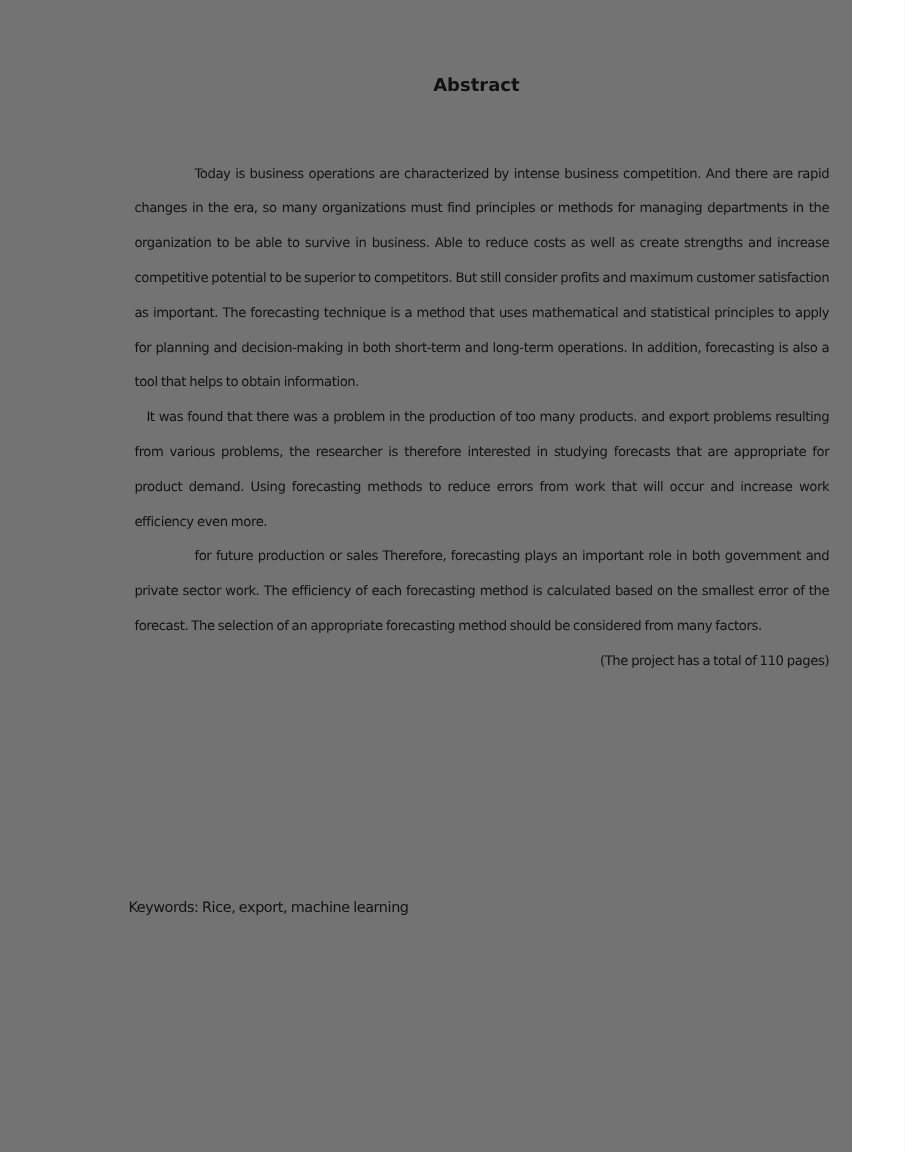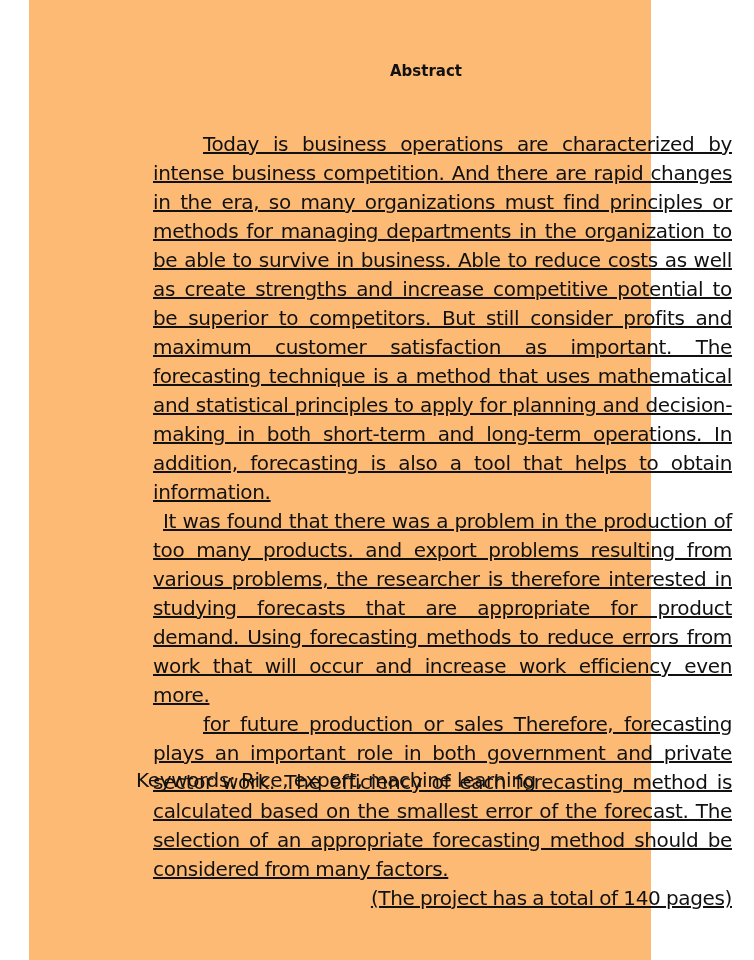--- a/index.html
+++ b/index.html
@@ -1,36 +1,36 @@
 <!DOCTYPE html>
 <html><head>
 <meta charset="utf-8">
 <style>
   html, body { margin: 0; padding: 0; background: #ffffff; }
   body { width: 754px; height: 960px; position: relative; overflow: hidden;
          font-family: "DejaVu Sans", sans-serif; color: #111111; }
-  .page { position: absolute; left: 0; top: 0; width: 622px; height: 960px; background: #fdba74; margin-left: 29px; }
+  .page { position: absolute; left: 0; top: 0; width: 710px; height: 960px; background: #737373; }
   .title { position: absolute; top: 60px; left: 0; width: 794px; text-align: center;
            font-weight: bold; font-size: 15px; line-height: 22px; }
-  .body { position: absolute; left: 124px; top: 130px; width: 579px;
-          font-size: 20px; line-height: 29px; letter-spacing: -0.35px; word-spacing: -0.5px; text-decoration: underline; }
+  .body { position: absolute; left: 112px; top: 130px; width: 579px;
+          font-size: 11px; line-height: 29px; letter-spacing: -0.35px; word-spacing: -0.5px; }
   .para { margin: 0; text-align: justify; text-align-last: left; }
   .indent { text-indent: 50px; }
   .indent-small { text-indent: 10px; }
   .pages { text-align: right; margin: 0; }
-  .keywords { position: absolute; left: 107px; top: 766px; font-size: 20px; line-height: 29px;
+  .keywords { position: absolute; left: 107px; top: 742px; font-size: 12px; line-height: 29px;
               letter-spacing: -0.35px; word-spacing: -0.5px; }
 </style>
 </head>
 <body>
 
 <div class="page">
   <div class="title">Abstract</div>
 
   <div class="body">
     <p class="para indent">Today is business operations are characterized by intense business competition. And there are rapid changes in the era, so many organizations must find principles or methods for managing departments in the organization to be able to survive in business. Able to reduce costs as well as create strengths and increase competitive potential to be superior to competitors. But still consider profits and maximum customer satisfaction as important. The forecasting technique is a method that uses mathematical and statistical principles to apply for planning and decision-making in both short-term and long-term operations. In addition, forecasting is also a tool that helps to obtain information.</p>
     <p class="para indent-small">It was found that there was a problem in the production of too many products. and export problems resulting from various problems, the researcher is therefore interested in studying forecasts that are appropriate for product demand. Using forecasting methods to reduce errors from work that will occur and increase work efficiency even more.</p>
     <p class="para indent">for future production or sales Therefore, forecasting plays an important role in both government and private sector work. The efficiency of each forecasting method is calculated based on the smallest error of the forecast. The selection of an appropriate forecasting method should be considered from many factors.</p>
-    <p class="pages">(The project has a total of 140 pages)</p>
+    <p class="pages">(The project has a total of 110 pages)</p>
   </div>
 
   <div class="keywords">Keywords: Rice, export, machine learning</div>
 </div>
 
 </body></html>

